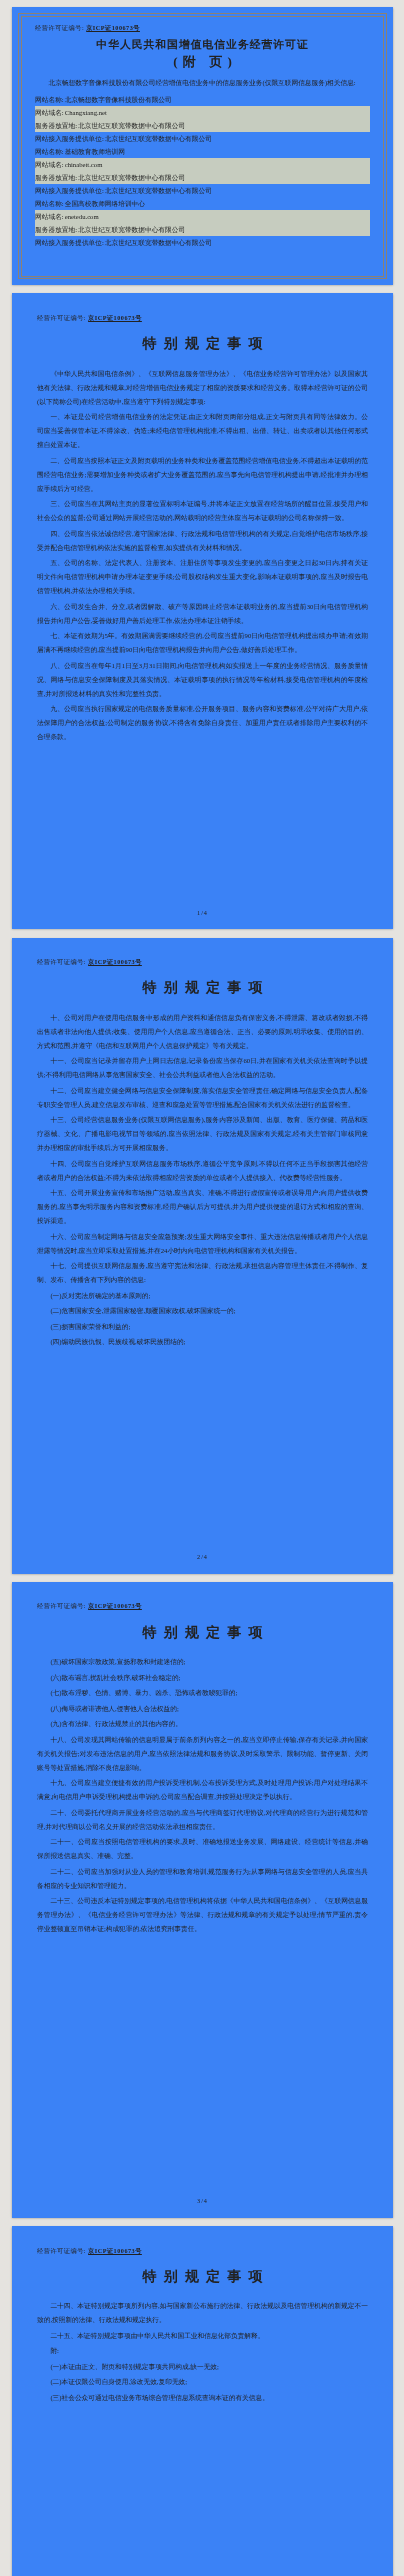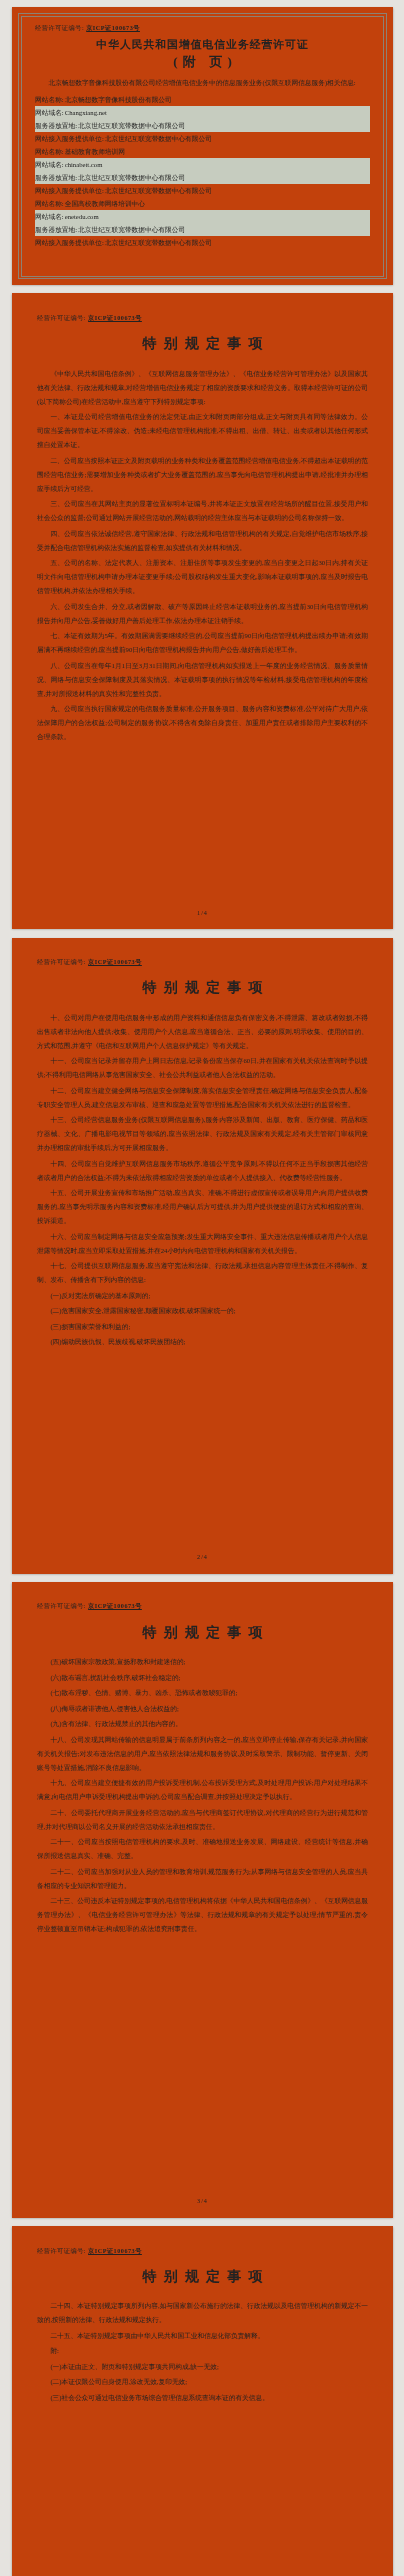--- a/index.html
+++ b/index.html
@@ -6,21 +6,21 @@
   body{
     width:405px;
     background:#e5e3df;
     font-family:"Liberation Serif","DejaVu Serif",serif;
     color:#222;
   }
   #canvas{padding:7.2px 0 1px 0;}
   .sheet{
     width:381px;
     margin:0 auto 8.2px auto;
-    background:#c2410c;
+    background:#3b82f6;
     box-shadow:0 0.5px 2.1px rgba(0,0,0,0.35);
     box-sizing:border-box;
     overflow:hidden;
   }
   
   .cert{height:278px;padding:6.2px;}
   .frame-outer{
     height:100%;box-sizing:border-box;
     border:1.5px solid #8d8173;padding:1.5px;
   }

